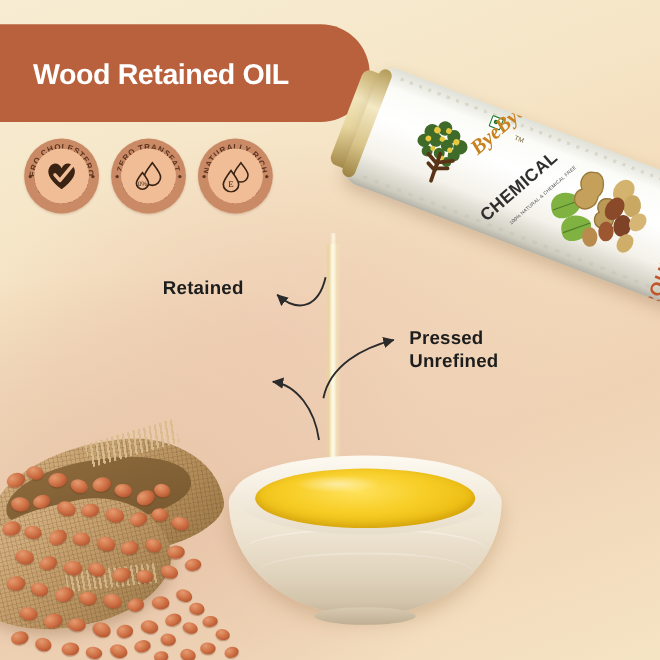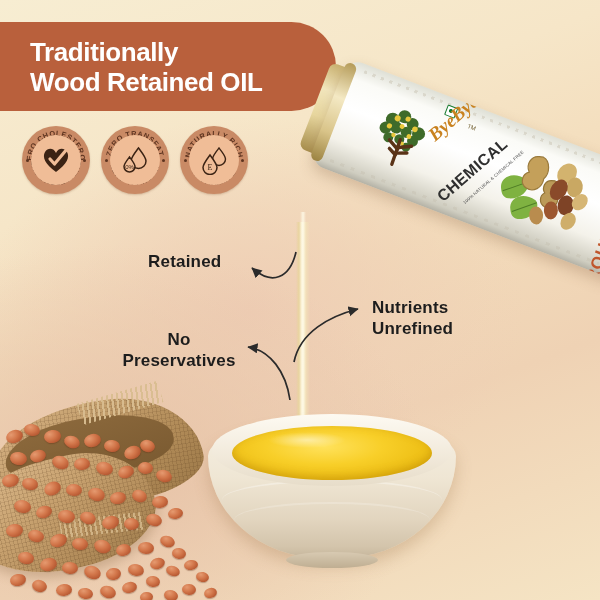--- a/index.html
+++ b/index.html
@@ -220,21 +220,20 @@
   .callout.nopres{left:108px;top:329px;width:142px;text-align:center;}
   .callout.retained{left:372px;top:297px;}
   .arrows{position:absolute;left:0;top:0;width:600px;height:600px;pointer-events:none;}
 </style>
 </head>
 <body>
 
 <div id="poster">
 
   <div class="banner">
-    <div class="banner-line">Traditionally</div>
     <div class="banner-line">Wood Retained OIL</div>
   </div>
 
   <div class="badges">
 
     <div class="badge">
       <span class="dot l"></span>
       <span class="dot r"></span>
       <svg class="ring-text" viewBox="0 0 68 68">
         <defs>
@@ -478,23 +477,19 @@
     </defs>
     <path d="M296 252 C 290 278, 272 286, 252 268" stroke="#2b2b2b" stroke-width="1.7" fill="none" marker-end="url(#ah)"></path>
     <path d="M294 362 C 300 332, 330 316, 358 309" stroke="#2b2b2b" stroke-width="1.7" fill="none" marker-end="url(#ah)"></path>
     <path d="M290 400 C 286 372, 270 350, 248 347" stroke="#2b2b2b" stroke-width="1.7" fill="none" marker-end="url(#ah)"></path>
   </svg>
 
   <div class="callout unrefined">
     <span>Retained</span>
   </div>
 
-  <div class="callout nopres">
-    <div>No</div>
-    <div>Preservatives</div>
-  </div>
 
   <div class="callout retained">
-    <div>Nutrients</div>
+    <div>Pressed</div>
     <div>Unrefined</div>
   </div>
 
 </div>
 
 </body></html>

